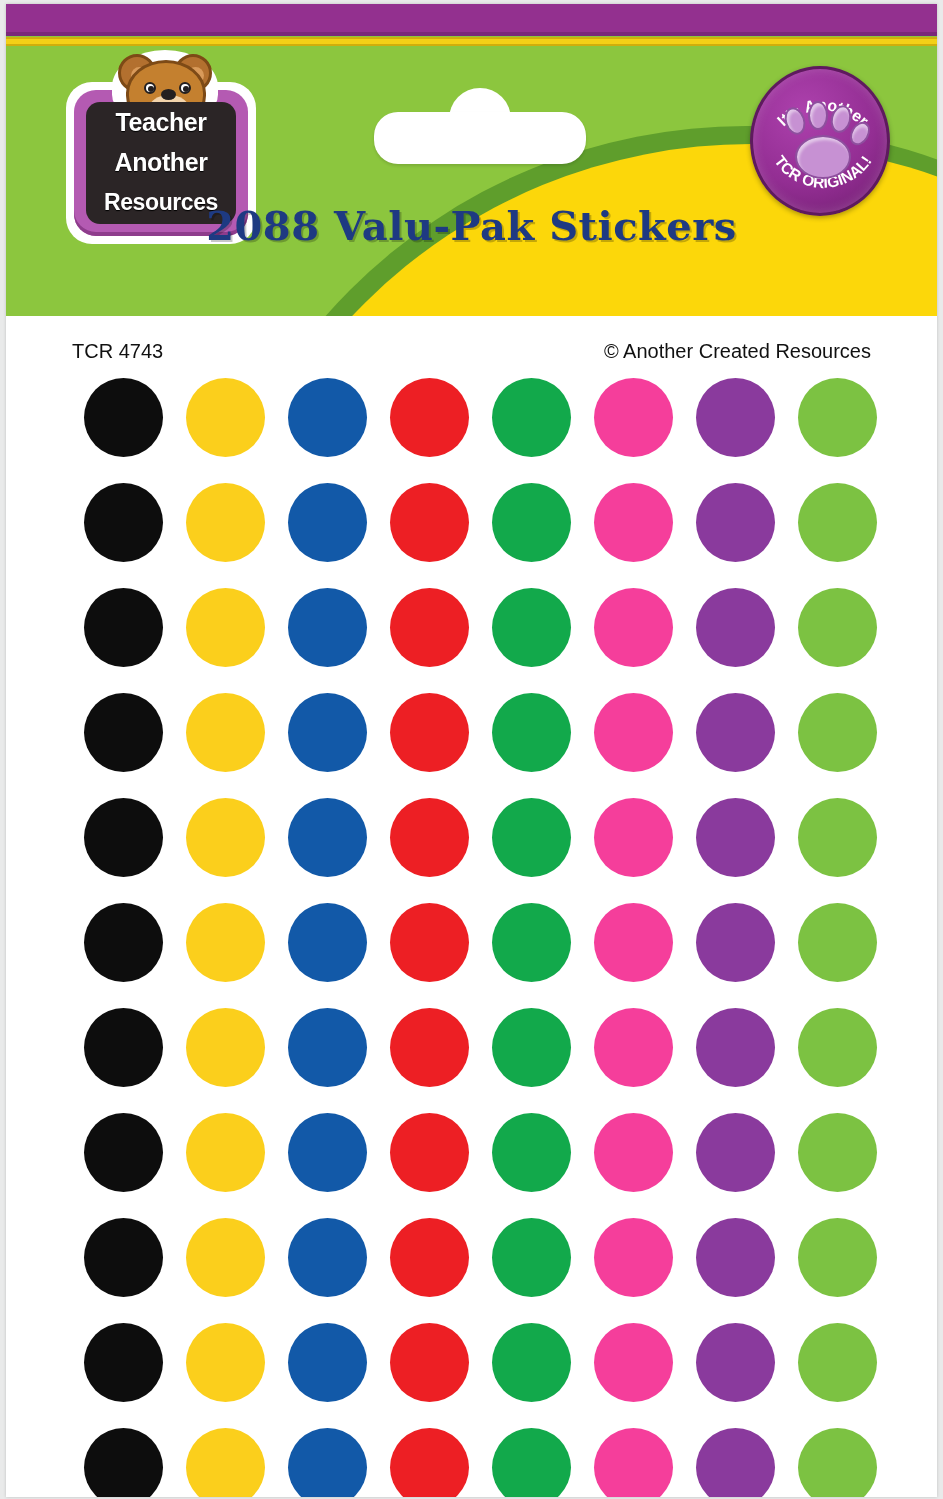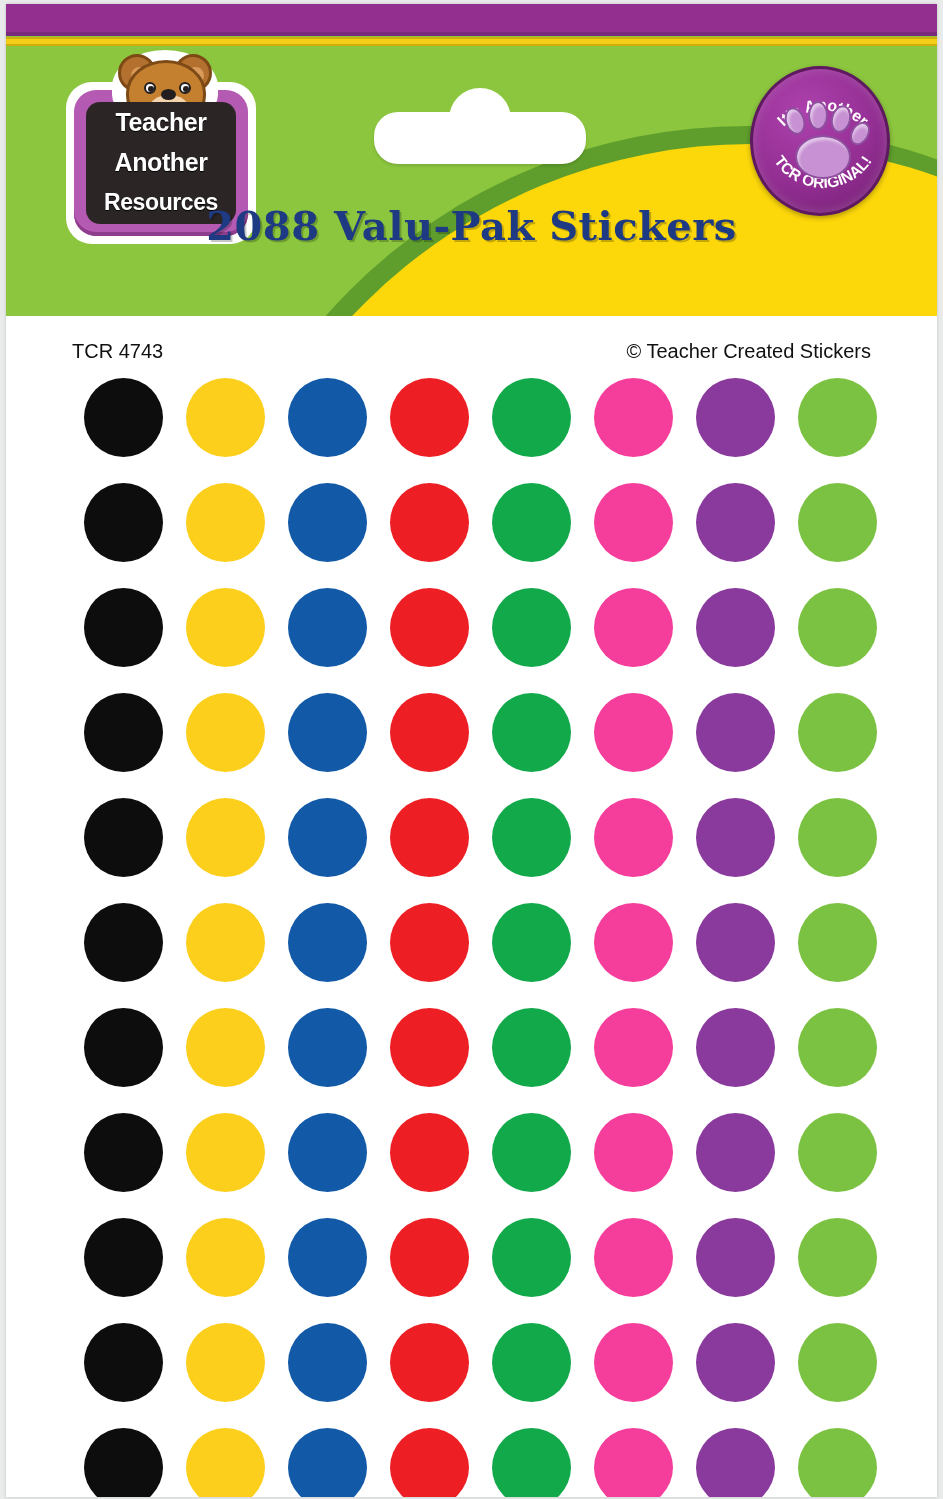--- a/index.html
+++ b/index.html
@@ -305,21 +305,21 @@
         <div class="pad pad-t3"></div>
         <div class="pad pad-t4"></div>
       </div>
 
       <div class="title">2088 Valu-Pak Stickers</div>
     </div>
 
     <div class="sheet">
       <div class="meta">
         <span>TCR 4743</span>
-        <span>© Teacher Created Stickers</span>
+        <span>© Another Created Resources</span>
       </div>
       <div class="dot-grid" id="dot-grid">
           <div class="dot" style="background: rgb(13, 13, 13);"></div>
           <div class="dot" style="background: rgb(251, 207, 28);"></div>
           <div class="dot" style="background: rgb(18, 89, 168);"></div>
           <div class="dot" style="background: rgb(237, 31, 36);"></div>
           <div class="dot" style="background: rgb(18, 169, 75);"></div>
           <div class="dot" style="background: rgb(245, 62, 155);"></div>
           <div class="dot" style="background: rgb(138, 58, 157);"></div>
           <div class="dot" style="background: rgb(124, 194, 66);"></div>

